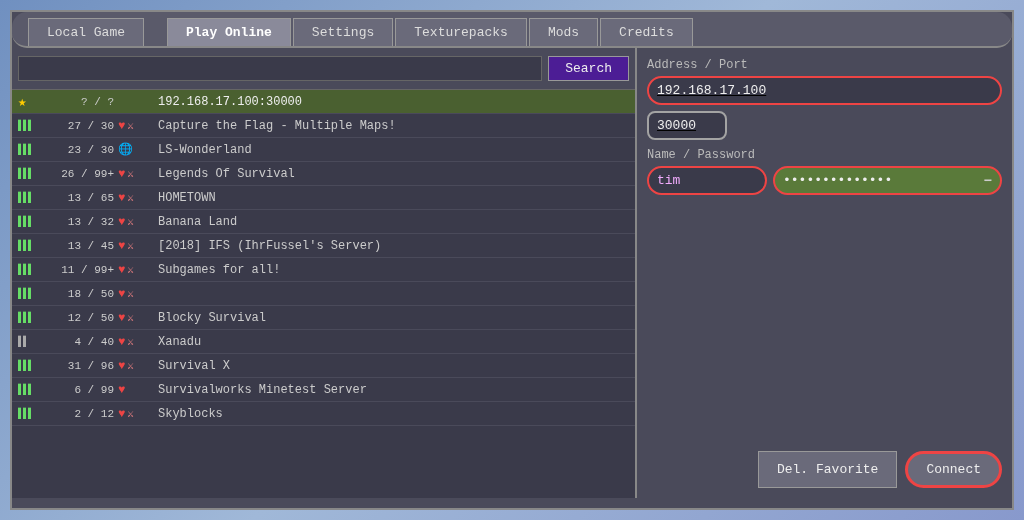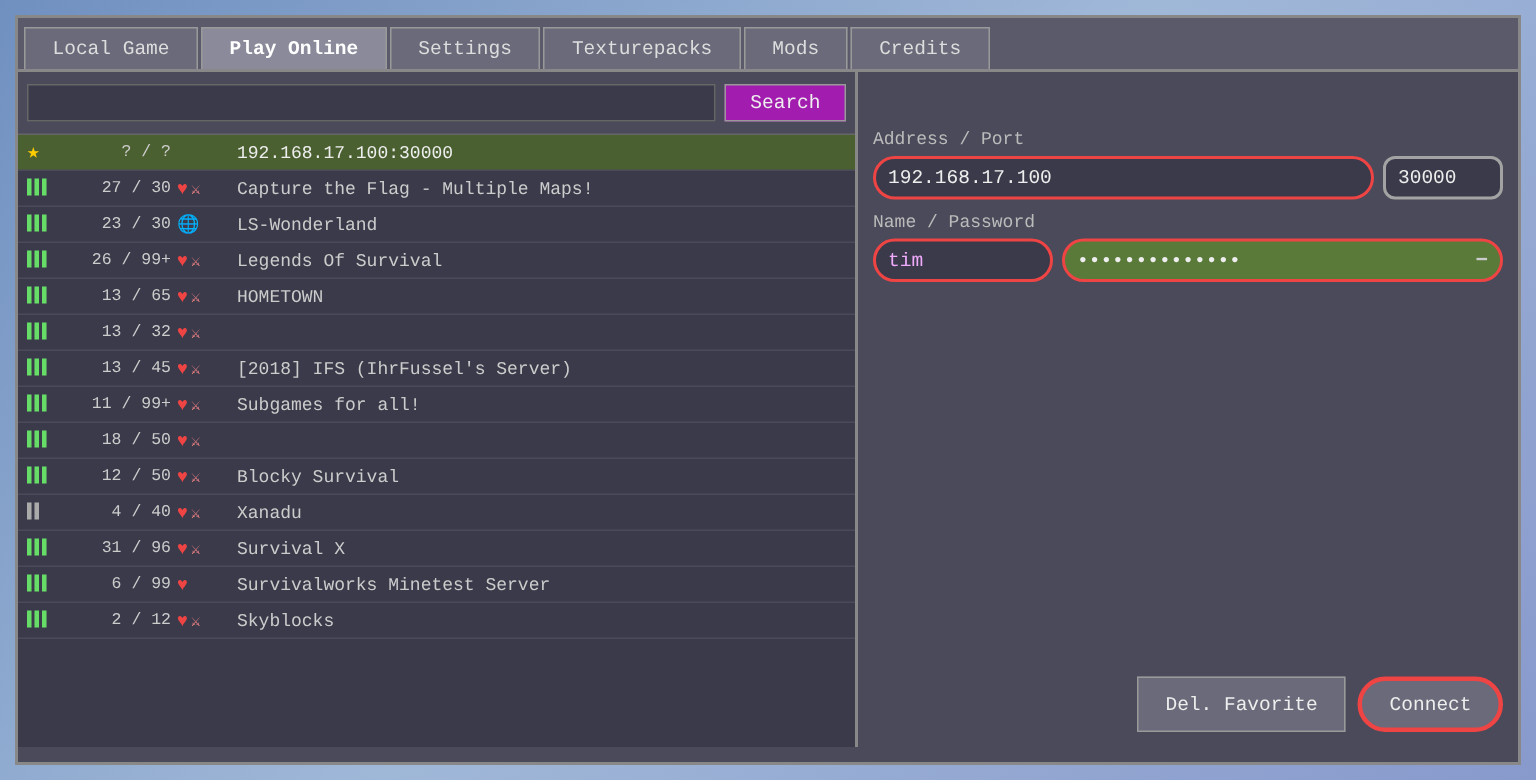--- a/index.html
+++ b/index.html
@@ -20,38 +20,40 @@
       background: #4a4a5a;
       border: 2px solid #888;
     }
     
     .tab-bar {
       display: flex;
       flex-direction: row;
       background: #5a5a6a;
       border-bottom: 2px solid #888;
       padding-top: 6px;
-      padding-left: 4px;
+      padding-left: 16px;
       gap: 2px;
+      border-radius: 15px;
     }
     .tab {
       padding: 6px 18px;
       background: #6a6a7a;
       border: 1px solid #999;
       border-bottom: none;
       color: #ddd;
       cursor: pointer;
       font-family: inherit;
       font-size: 13px;
       user-select: none;
     }
     .tab.active {
       background: #8a8a9a;
       color: #fff;
       font-weight: bold;
+      margin-left: 21px;
     }
     
     .content {
       display: flex;
       flex-direction: row;
       height: calc(100% - 46px);
     }
     
     .left-panel {
       flex: 1;
@@ -71,21 +73,21 @@
     .search-input {
       flex: 1;
       background: #3a3a4a;
       border: 1px solid #666;
       color: #ccc;
       padding: 4px 6px;
       font-family: inherit;
       font-size: 13px;
     }
     .search-button {
-      background: #a21caf;
+      background: #4c1d95;
       border: 1px solid #999;
       color: #eee;
       padding: 4px 16px;
       cursor: pointer;
       font-family: inherit;
       font-size: 13px;
     }
     
     .server-list {
       flex: 1;
@@ -110,41 +112,41 @@
     .col-icons { width: 36px; display: flex; align-items: center; gap: 2px; }
     .col-name { flex: 1; font-size: 12px; overflow: hidden; white-space: nowrap; text-overflow: ellipsis; }
     .col-address { flex: 1; font-size: 12px; }
     .icon-heart { color: #e44; font-size: 12px; }
     .icon-star { color: #fc0; font-size: 14px; }
     .icon-globe { font-size: 12px; }
     .icon-pvp { font-size: 11px; color: #f88; }
     .signal-bars { font-size: 10px; letter-spacing: -1px; }
     
     .right-panel {
-      width: 440px;
+      width: 375px;
       display: flex;
       flex-direction: column;
       padding: 10px;
       gap: 8px;
       background: #4a4a5a;
-      margin-top: 28px;
     }
     .field-group {
       display: flex;
       flex-direction: column;
       gap: 4px;
     }
     .field-label {
       color: #bbb;
       font-size: 12px;
     }
     .field-row {
       display: flex;
-      flex-direction: row;
+      flex-direction: column;
       gap: 6px;
+      text-decoration: underline;
     }
     .field-input {
       flex: 1;
       background: #3a3a4a;
       border: 1px solid #666;
       color: #eee;
       padding: 5px 8px;
       font-family: inherit;
       font-size: 13px;
     }
@@ -294,20 +296,21 @@
           <span class="col-name">HOMETOWN</span>
         </div>
 
         <div class="server-row">
           <span class="col-signal signal-bars" style="color:#6d6;">▌▌▌</span>
           <span class="col-players">13 / 32</span>
           <span class="col-icons">
             <span class="icon-heart">♥</span>
             <span class="icon-pvp">⚔</span>
           </span>
+          <span class="col-name">Banana Land</span>
         </div>
 
         <div class="server-row">
           <span class="col-signal signal-bars" style="color:#6d6;">▌▌▌</span>
           <span class="col-players">13 / 45</span>
           <span class="col-icons">
             <span class="icon-heart">♥</span>
             <span class="icon-pvp">⚔</span>
           </span>
           <span class="col-name">[2018] IFS (IhrFussel's Server)</span>

